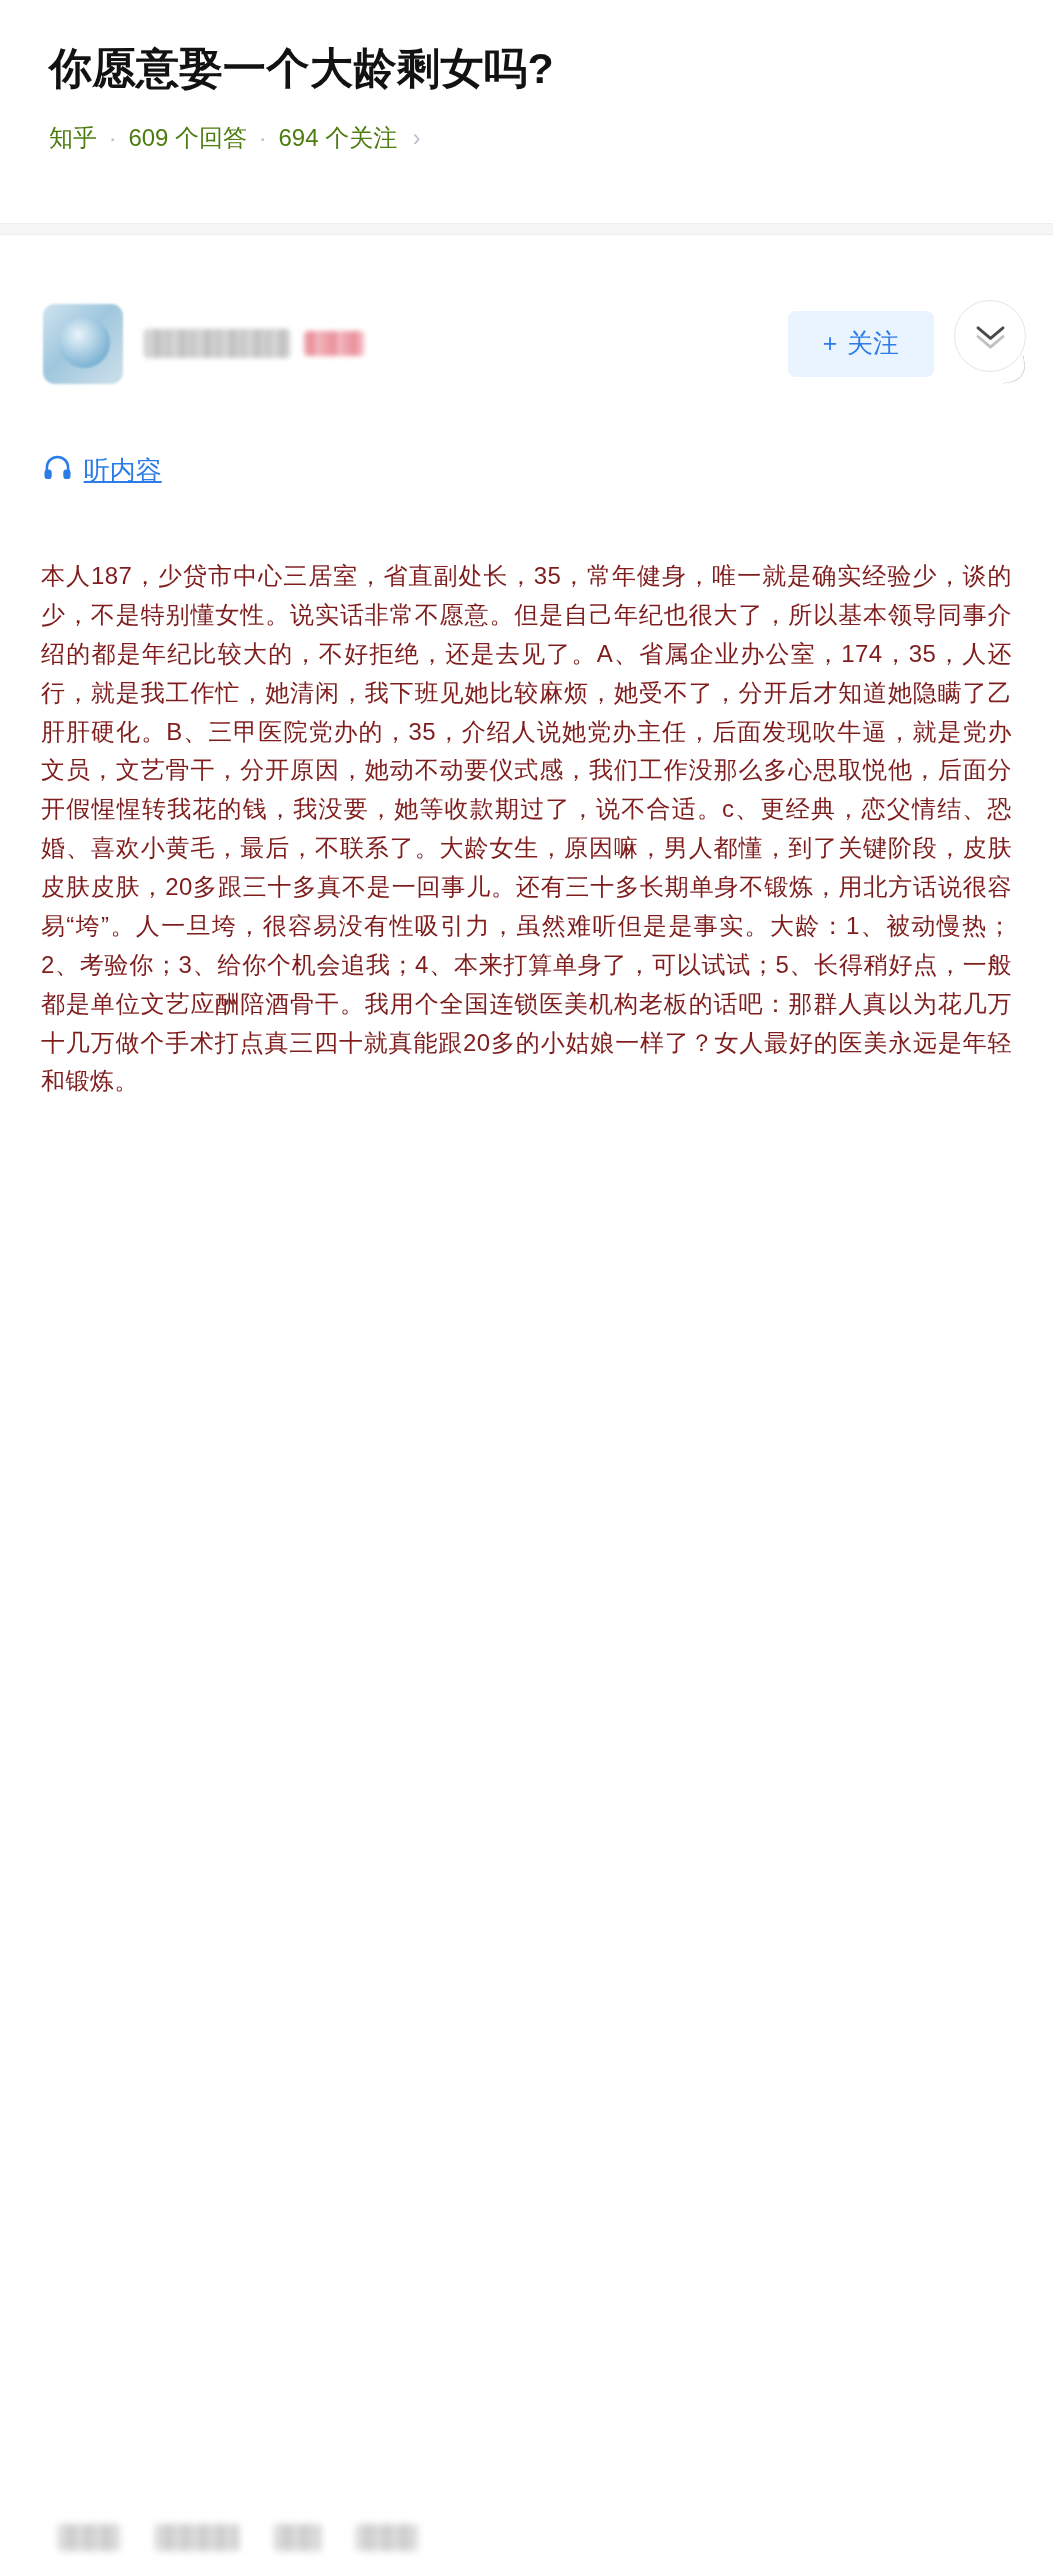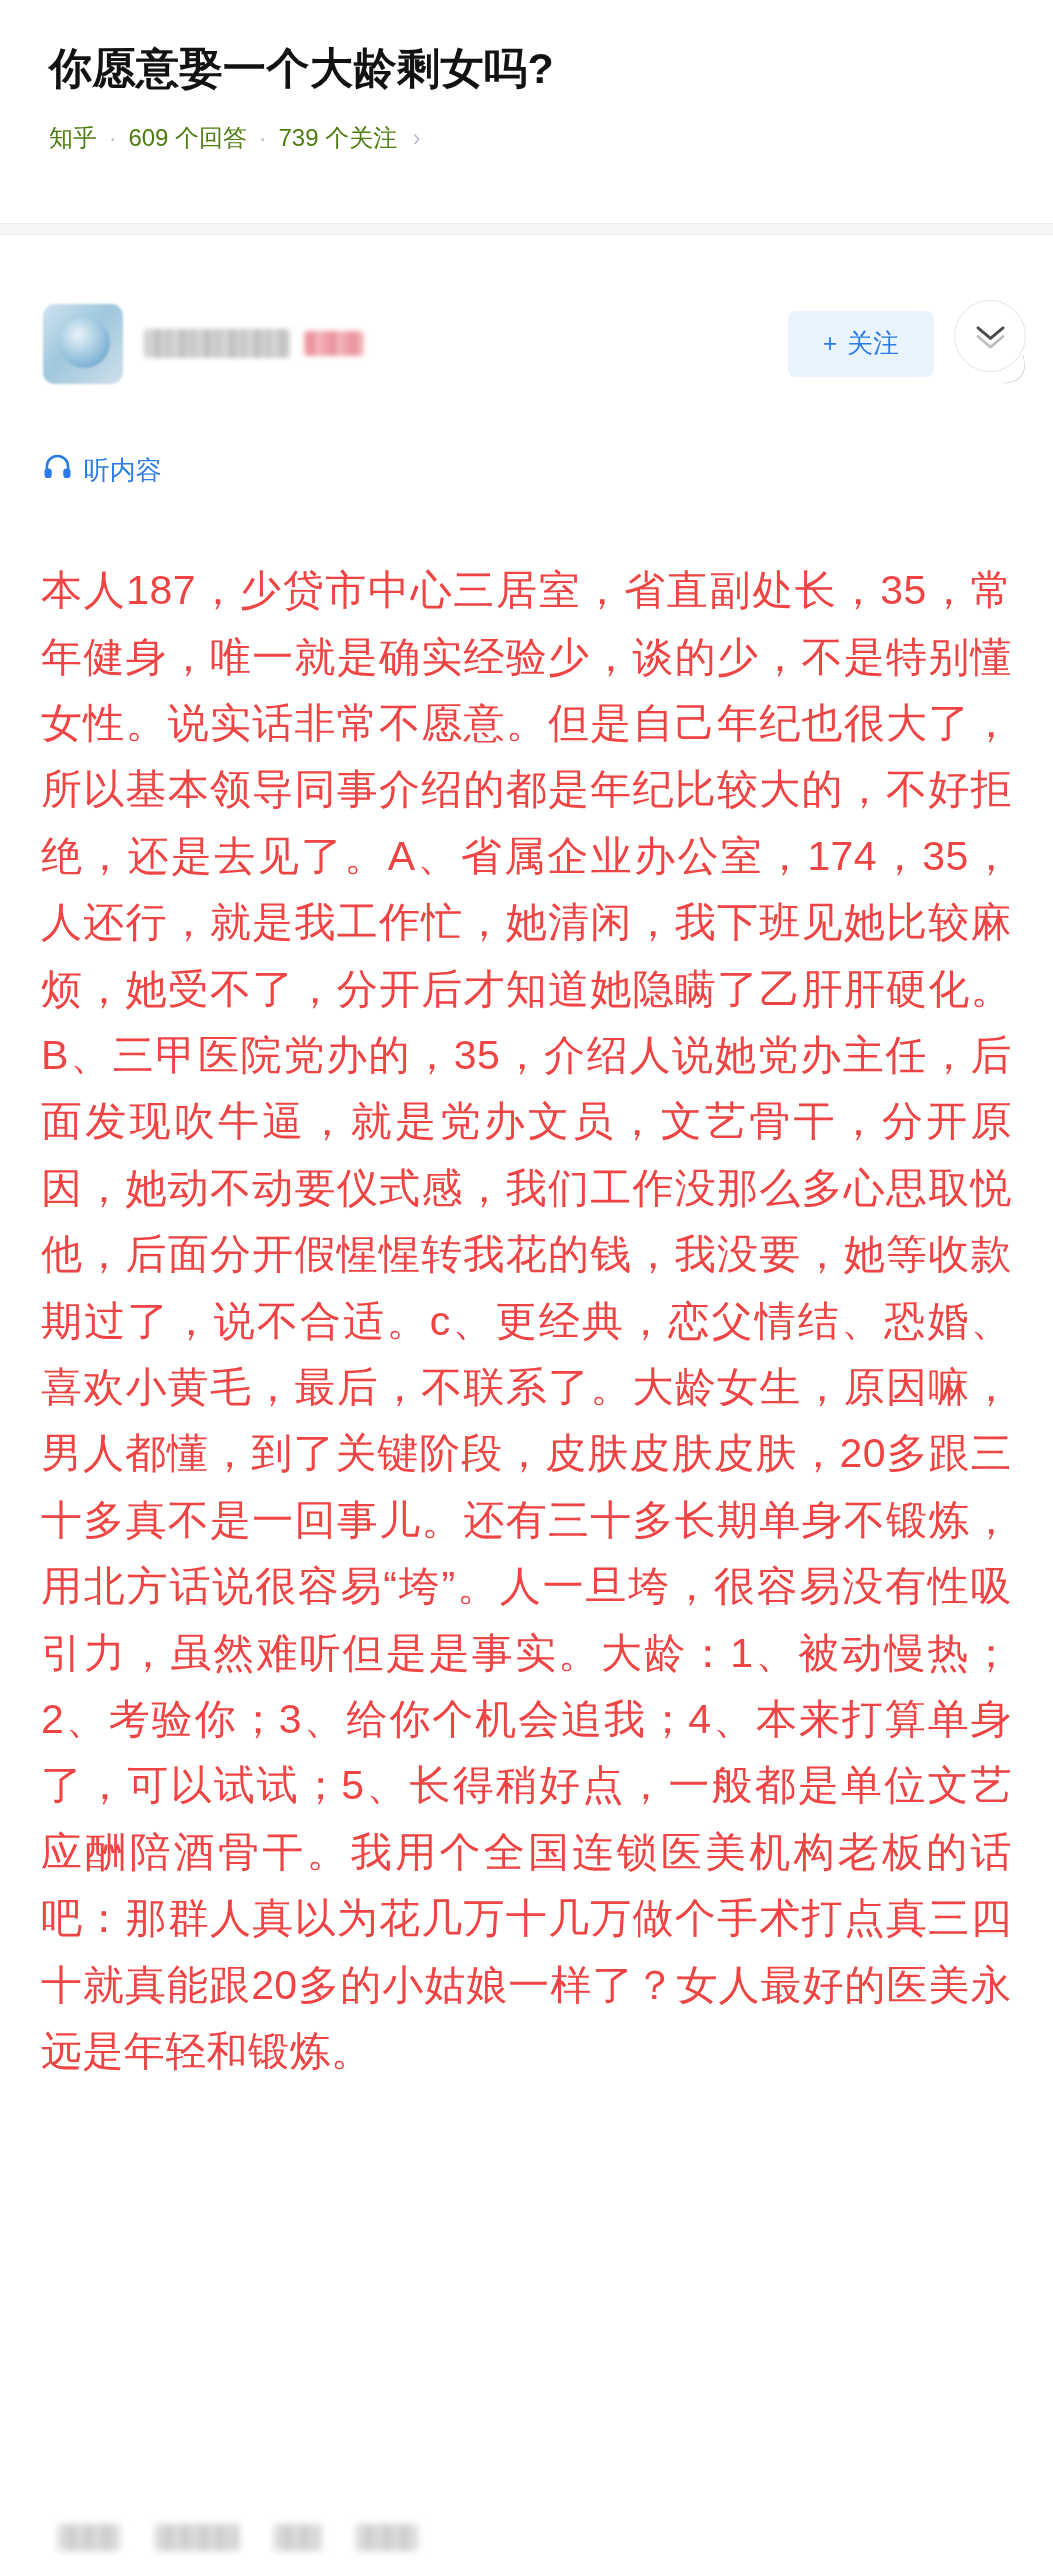--- a/index.html
+++ b/index.html
@@ -157,36 +157,37 @@
     height: 25px;
     border-bottom: 1.9px solid #d6d6d6;
     border-right: 1.9px solid #d6d6d6;
     border-bottom-right-radius: 17.5px;
     transform: rotate(-10deg);
   }
 
   
   .listen-row {
     display: flex;
-    align-items: center;
+    align-items: flex-end;
     gap: 11.7px;
     padding: 15.5px 43px 5.8px 43px;
     color: #2b7ce9;
     font-size: 26px;
     cursor: pointer;
     width: max-content;
+    text-decoration: underline;
   }
   .headphone-icon { display: block; }
 
   
   .answer-body {
     padding: 19.4px 41px 39px 41px;
-    font-size: 41px;
+    font-size: 24px;
     line-height: 1.62;
-    color: #ef4444;
+    color: #7f1d1d;
     text-align: justify;
     letter-spacing: 0.4px;
     font-weight: 500;
   }
 
   
   .bottom-area {
     margin-top: auto;
     height: 117px;
     position: relative;
@@ -214,21 +215,21 @@
 
 <div class="page">
 
   <div class="header">
     <h1 class="question-title">你愿意娶一个大龄剩女吗?</h1>
     <div class="meta-row">
       <span class="meta-item">知乎</span>
       <span class="meta-sep">·</span>
       <span class="meta-item">609 个回答</span>
       <span class="meta-sep">·</span>
-      <span class="meta-item">739 个关注</span>
+      <span class="meta-item">694 个关注</span>
       <span class="meta-chevron">›</span>
     </div>
   </div>
 
   <div class="divider"></div>
 
   <div class="author-row">
     <div class="avatar"></div>
     <div class="author-name">
       <span class="name-blur"></span>

